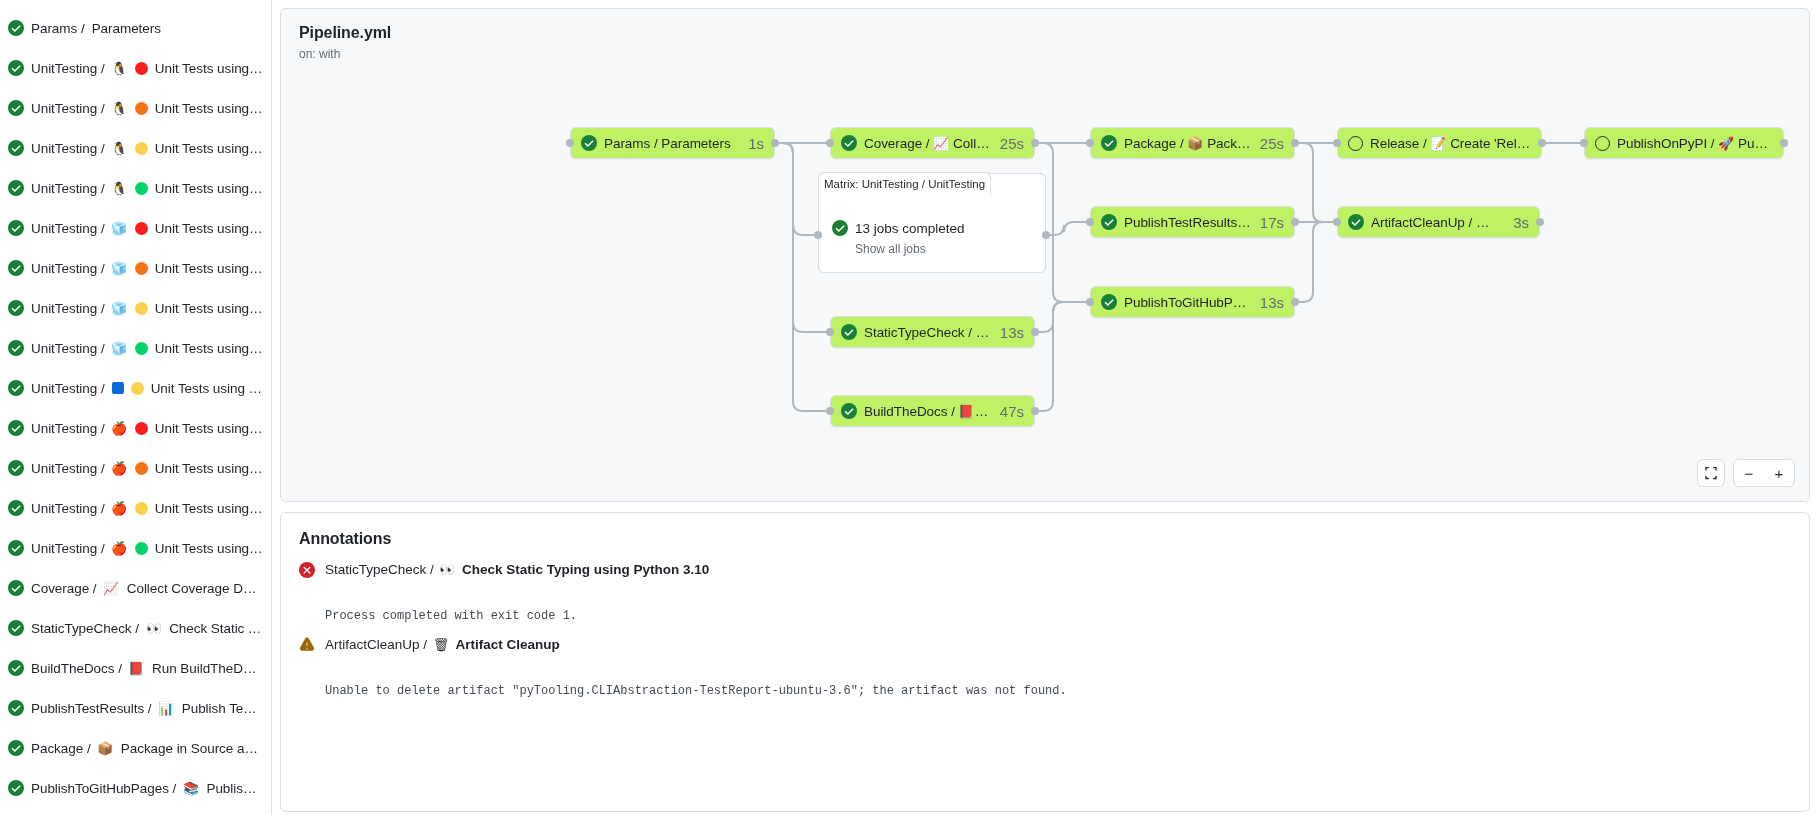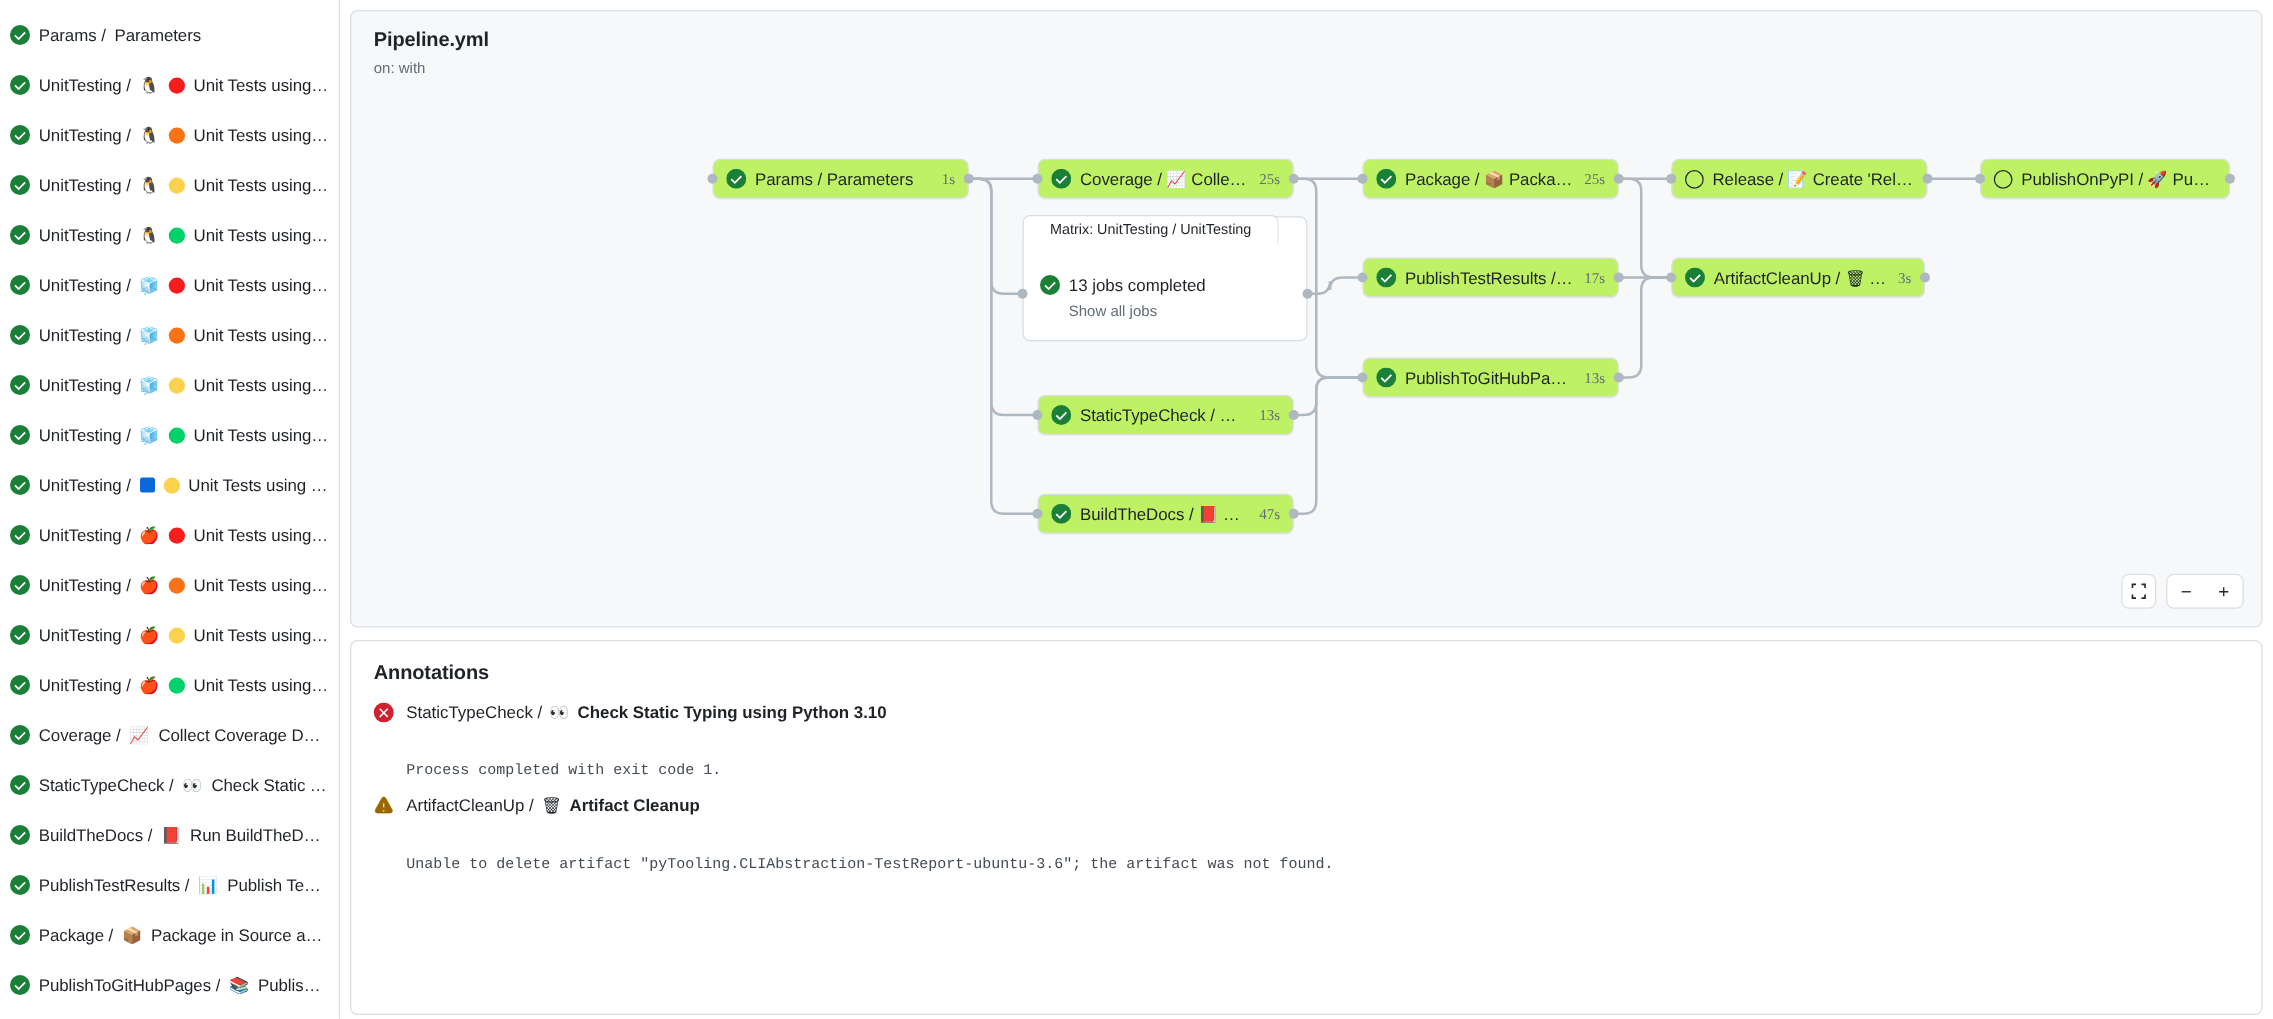--- a/index.html
+++ b/index.html
@@ -110,25 +110,24 @@
     box-shadow: 0 1px 0 rgba(31,35,40,0.04);
   }
   .node .nlabel {
     overflow: hidden;
     text-overflow: ellipsis;
     white-space: nowrap;
     flex: 1 1 auto;
     letter-spacing: -0.05px;
   }
   .node .ndur {
-    font-size: 12px;
+    font-size: 15px;
     color: #636c76;
     flex: 0 0 auto;
     margin-left: 2px;
-    font-family: Liberation Serif, serif;
   }
 
   
   .port {
     position: absolute;
     width: 8px; height: 8px;
     border-radius: 50%;
     background: #afb8c1;
   }
 
@@ -141,21 +140,21 @@
   }
   .matrix-tab {
     position: absolute;
     background: #ffffff;
     border: 1px solid #d8dee4;
     border-bottom: none;
     border-radius: 6px 6px 0 0;
     height: 23px;
     display: flex;
     align-items: center;
-    padding: 0 21px;
+    padding: 0 5px;
     font-size: 11.5px;
     color: #1F2328;
     white-space: nowrap;
   }
   .matrix-inner {
     position: absolute;
     display: flex;
     flex-direction: column;
     justify-content: center;
     gap: 6px;

